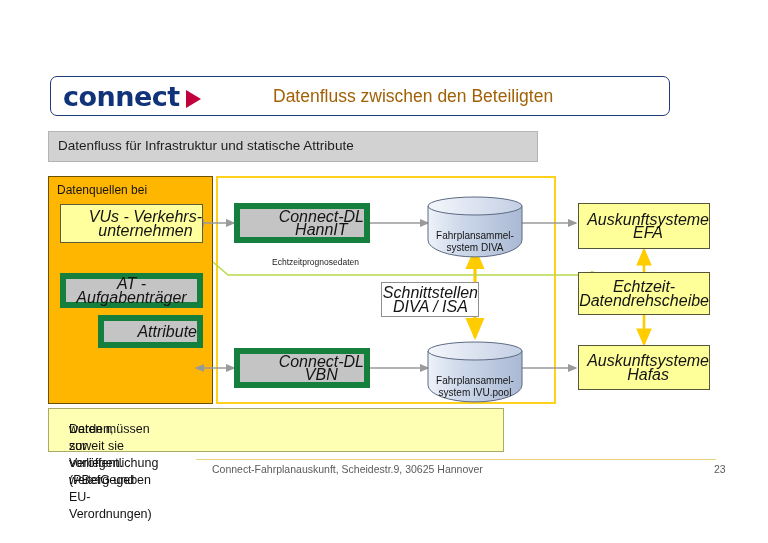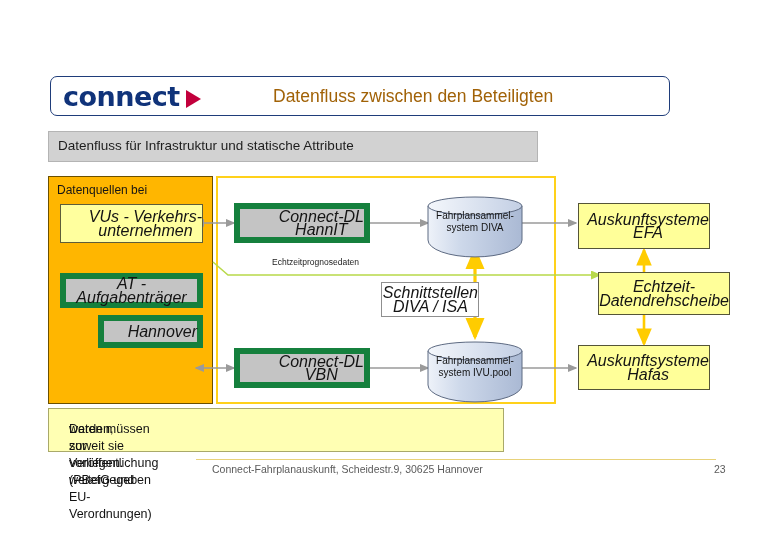--- a/index.html
+++ b/index.html
@@ -145,20 +145,21 @@
   }
   .cyl-label {
     position: absolute;
     left: 0;
     right: 0;
     text-align: center;
     font-size: 10px;
     line-height: 12px;
     color: #141414;
     pointer-events: none;
+    margin-top: 20px;
   }
 
   
   .note-box {
     position: absolute;
     left: 48px;
     top: 408px;
     width: 456px;
     height: 44px;
     background: #ffffb3;
@@ -299,21 +300,21 @@
       <span>VUs - Verkehrs-</span><br>
       <span>unternehmen</span>
     </div>
   </div>
 
   <div class="node node-grey" style="left:60px; top:273px; width:143px; height:35px;">
     <span>AT - Aufgabenträger</span>
   </div>
 
   <div class="node node-grey" style="left:98px; top:315px; width:105px; height:33px;">
-    <span>Hannover</span>
+    <span>Attribute</span>
   </div>
 
   <div class="node node-grey" style="left:234px; top:203px; width:136px; height:40px;">
     <div>
       <span>Connect-DL</span><br>
       <span>HannIT</span>
     </div>
   </div>
 
   <div class="node node-grey" style="left:234px; top:348px; width:136px; height:40px;">
@@ -340,21 +341,21 @@
     <span>system IVU.pool</span>
   </div>
 
   <div class="node node-yellow" style="left:578px; top:203px; width:132px; height:46px;">
     <div>
       <span>Auskunftsysteme</span><br>
       <span>EFA</span>
     </div>
   </div>
 
-  <div class="node node-yellow" style="left:578px; top:272px; width:132px; height:43px;margin-left:20px;">
+  <div class="node node-yellow" style="left:578px; top:272px; width:132px; height:43px;">
     <div>
       <span>Echtzeit-</span><br>
       <span>Datendrehscheibe</span>
     </div>
   </div>
 
   <div class="node node-yellow" style="left:578px; top:345px; width:132px; height:45px;">
     <div>
       <span>Auskunftsysteme</span><br>
       <span>Hafas</span>

